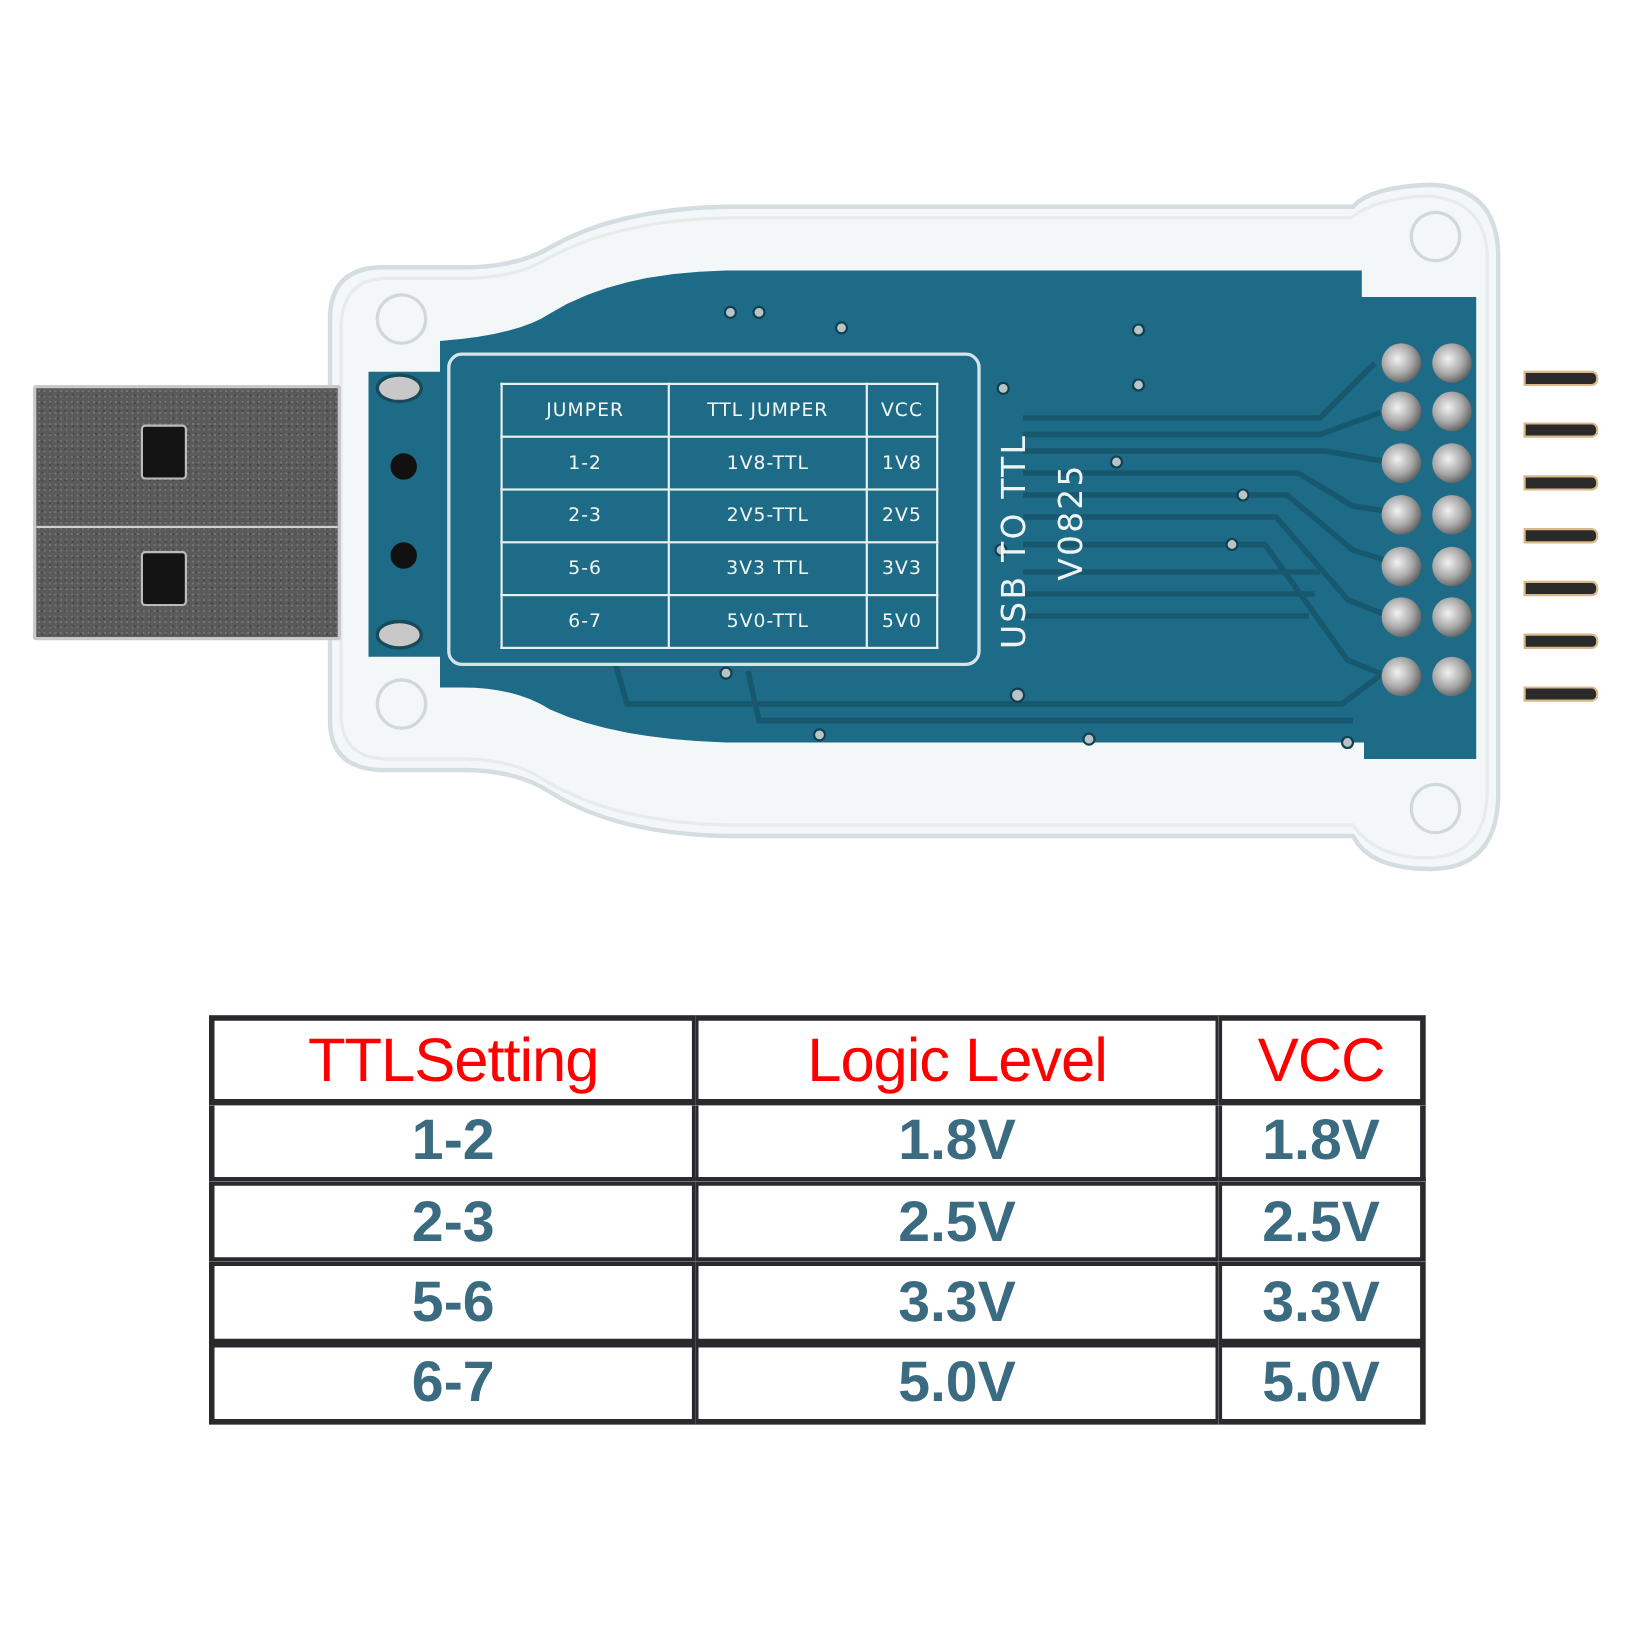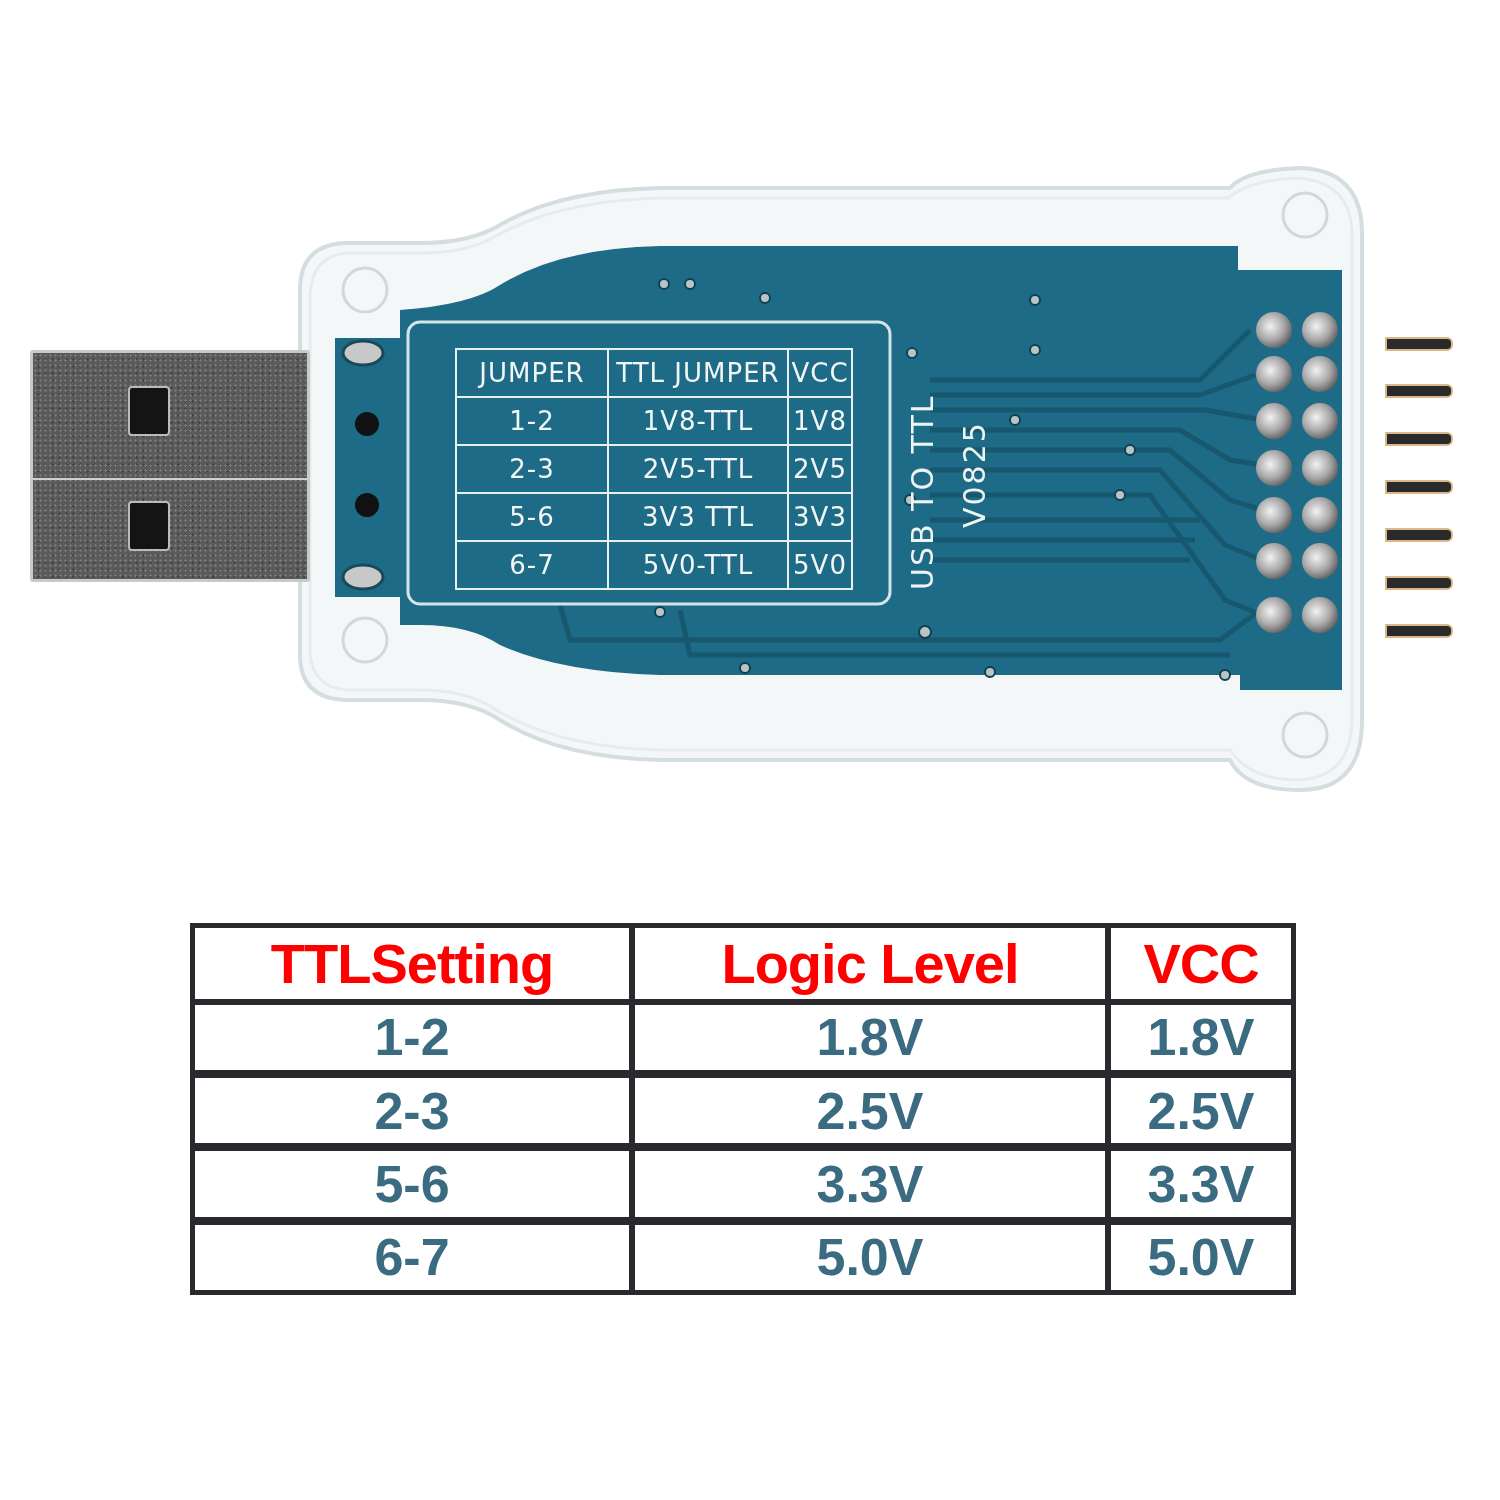--- a/index.html
+++ b/index.html
@@ -12,36 +12,36 @@
   
   .usb-plug { position: absolute; left: 30px; top: 350px; width: 280px; height: 232px;
     background: #5a5a5a; border: 3px solid #c9c9c9; border-radius: 3px;
     background-image: radial-gradient(#777 1px, transparent 1.2px), radial-gradient(#444 1px, transparent 1.2px);
     background-size: 5px 5px, 7px 7px; background-position: 0 0, 2px 3px; box-sizing: border-box; }
   .usb-hole { position: absolute; width: 38px; height: 46px; background: #141414; border: 2px solid #bbb; border-radius: 4px; }
   .usb-seam { position: absolute; left: 0; top: 125px; width: 100%; height: 2px; background: #d0d0d0; }
 
   
   .pcb-table { position: absolute; left: 455px; top: 348px; width: 398px; border-collapse: collapse;
-    font-family: "DejaVu Sans", sans-serif; color: #f2f6f5; font-size: 26px; letter-spacing: 1px; }
+    font-family: "DejaVu Sans", sans-serif; color: #f2f6f5; font-size: 17px; letter-spacing: 1px; }
   .pcb-table td, .pcb-table th { border: 2px solid #e8f0ef; height: 46px; text-align: center; font-weight: normal; padding: 0; }
   .pcb-label { position: absolute; color: #eef4f3; font-family: "DejaVu Sans", sans-serif; font-size: 30px;
     transform: rotate(-90deg); transform-origin: left top; white-space: nowrap; letter-spacing: 2px; }
 
   
   .pin { position: absolute; left: 1385px; width: 68px; height: 14px; background: #2a2a2a;
     border: 2px solid #d9b98a; border-radius: 0 6px 6px 0; box-sizing: border-box; }
   .pad { position: absolute; width: 36px; height: 36px; border-radius: 50%;
     background: radial-gradient(circle at 40% 40%, #f2f2f2 0%, #a8a8a8 45%, #555 80%, #1f3f4a 100%); }
 
   
   .ref-table { position: absolute; left: 190px; top: 923px; width: 1106px; height: 372px;
     border-collapse: separate; border-spacing: 0; background: #2a2a2e; }
   .ref-table td { background: #ffffff; text-align: center; padding: 0; }
-  .hdr { color: #ff0000; font-weight: bold; font-size: 56px; letter-spacing: -1px; }
+  .hdr { color: #ff0000; font-weight: normal; font-size: 56px; letter-spacing: -1px; }
   .val { color: #3a6b80; font-weight: bold; font-size: 52px; }
 </style>
 </head>
 <body>
 
 <div class="device">
   <svg class="case-svg" width="1500" height="820" viewBox="0 0 1500 820">
 
     <path d="M300,330 L300,290 Q300,245 345,243 L420,243 Q470,243 500,225 Q560,190 660,188 L1230,188
              Q1245,170 1300,168 Q1360,170 1362,230 L1362,725 Q1360,790 1300,790 Q1245,790 1230,760 L660,760

